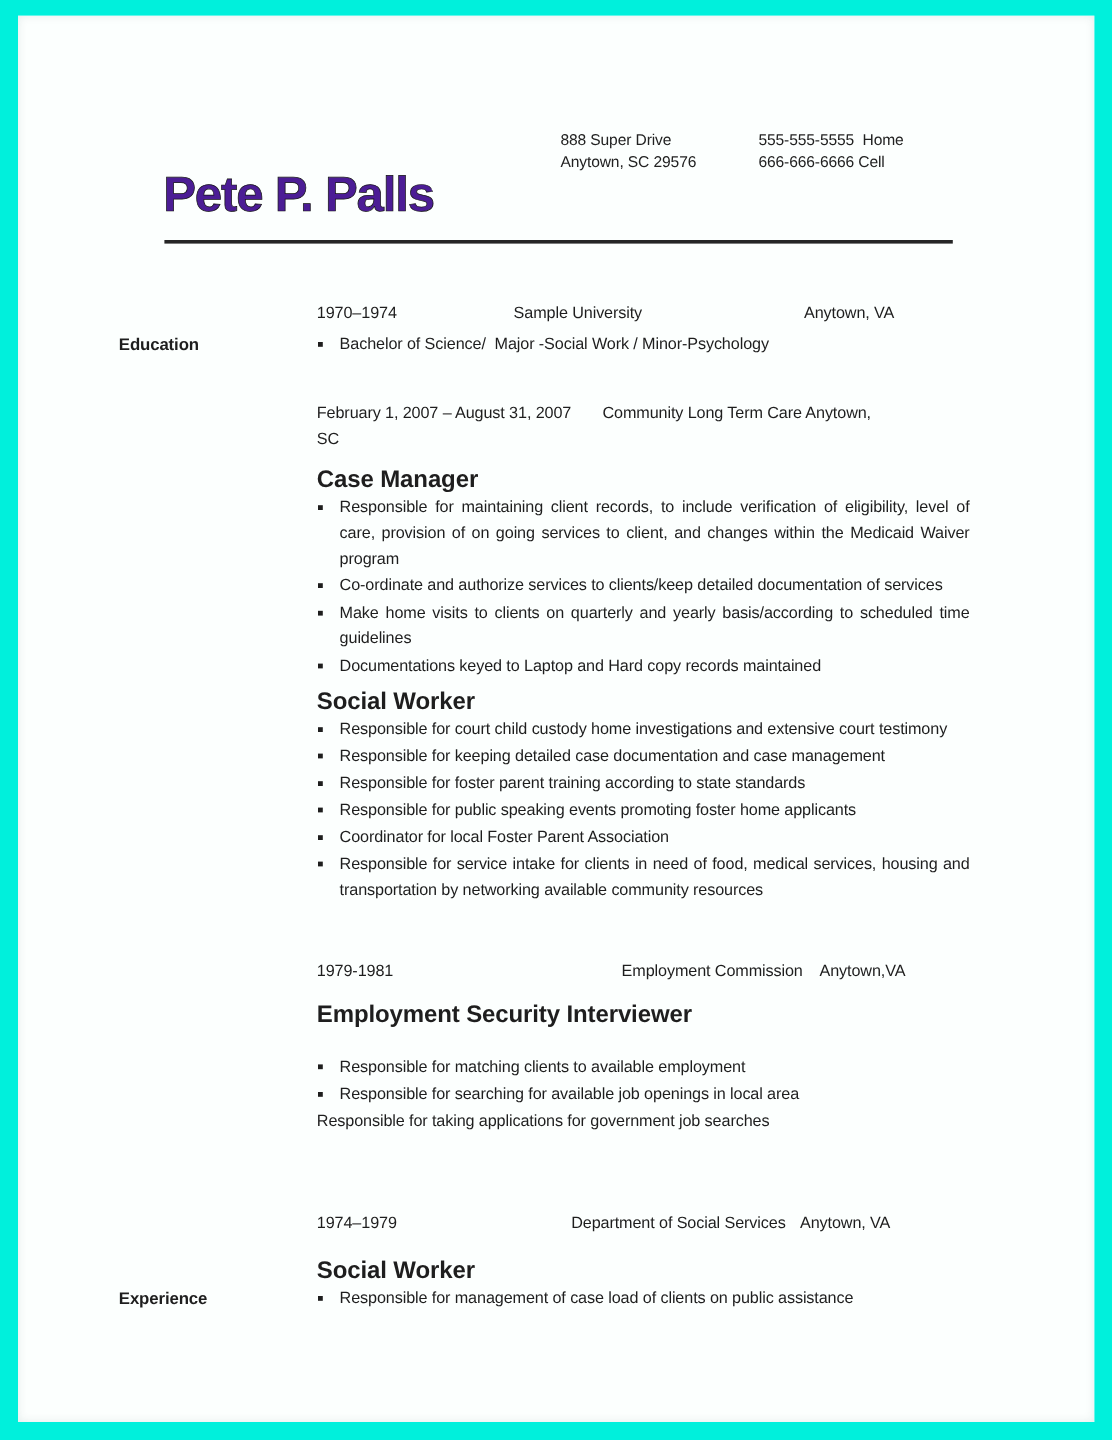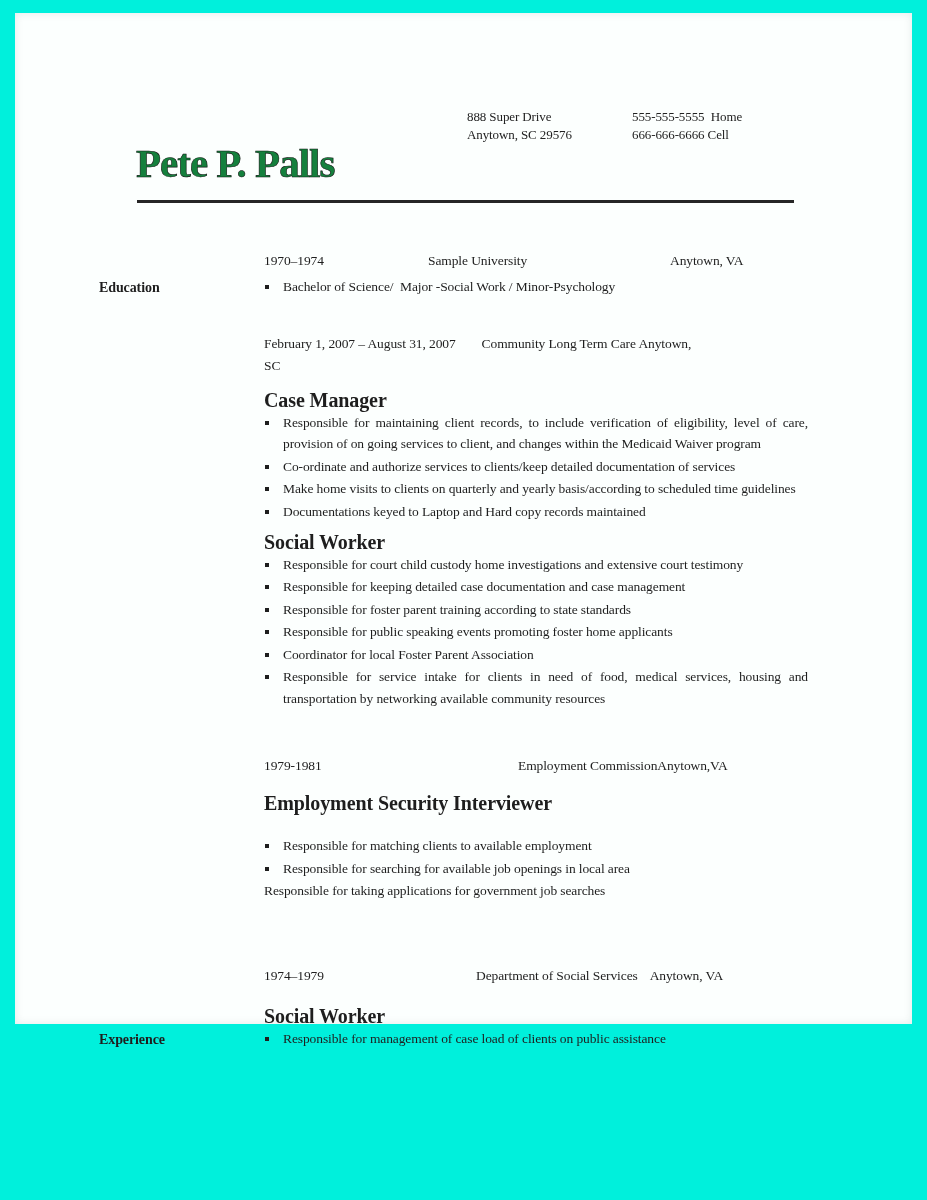--- a/index.html
+++ b/index.html
@@ -5,39 +5,38 @@
   html, body { margin: 0; padding: 0; }
   body {
     width: 927px; height: 1200px;
     background: #00F0DC;
     position: relative;
     font-family: "Liberation Sans", sans-serif;
     overflow: hidden;
   }
   .paper {
     position: absolute; left: 15px; top: 13px;
-    width: 897px; height: 1011px;
+    width: 897px; height: 1172px;
     background: #FCFFFE;
     box-shadow: inset 0 0 8px rgba(0,60,55,0.10);
-    font-family: Liberation Serif, serif;
   }
   
   .contact {
     position: absolute; left: 452px; top: 95px;
     display: flex;
     font-size: 13px; line-height: 17.5px;
     color: #222; letter-spacing: -0.1px;
   }
   .contact .addr { width: 165px; }
   .contact .line { white-space: pre; }
   .name {
     position: absolute; left: 121px; top: 126px;
     margin: 0;
     font-size: 41px; font-weight: bold;
-    letter-spacing: -1px; color: #15803d;
+    letter-spacing: -1px; color: #4c1d95;
     -webkit-text-stroke: 0.6px #121212;
   }
   .rule {
     position: absolute; left: 122px; top: 187px;
     width: 657px; height: 3px; background: #262626;
   }
   
   .main {
     position: absolute; left: 84px; top: 237px;
     width: 709px;
@@ -46,21 +45,21 @@
     color: #1e1e1e;
   }
   .srow { display: flex; align-items: flex-end; }
   .slabel { width: 165px; flex: none; font-weight: bold; font-size: 14px; }
   .scontent { width: 544px; flex: none; }
 
   .ehead .c-date-edu  { display: inline-block; min-width: 164px; }
   .ehead .c-org-edu   { display: inline-block; min-width: 242px; }
   .ehead .c-date-2007 { margin-right: 26px; }
   .ehead .c-date-1979 { display: inline-block; min-width: 254px; }
-  .ehead .c-org-1979  { }
+  .ehead .c-org-1979  { margin-right: 14px; }
   .ehead .c-date-1974 { display: inline-block; min-width: 164px; margin-top: 47px; }
   .ehead .c-org-1974  { margin-right: 12px; margin-left: 48px; }
 
   .role-title { font-weight: bold; font-size: 20px; }
 
   .bullets { margin: 0; padding: 0; }
   .li { display: flex; margin: 0 0 1px 1px; }
   .sq { flex: none; width: 4px; height: 4px; background: #1e1e1e; margin: 9px 14px 0 0; }
   .btext { flex: 1; text-align: justify; }
   .keep-space { white-space: pre-wrap; }

